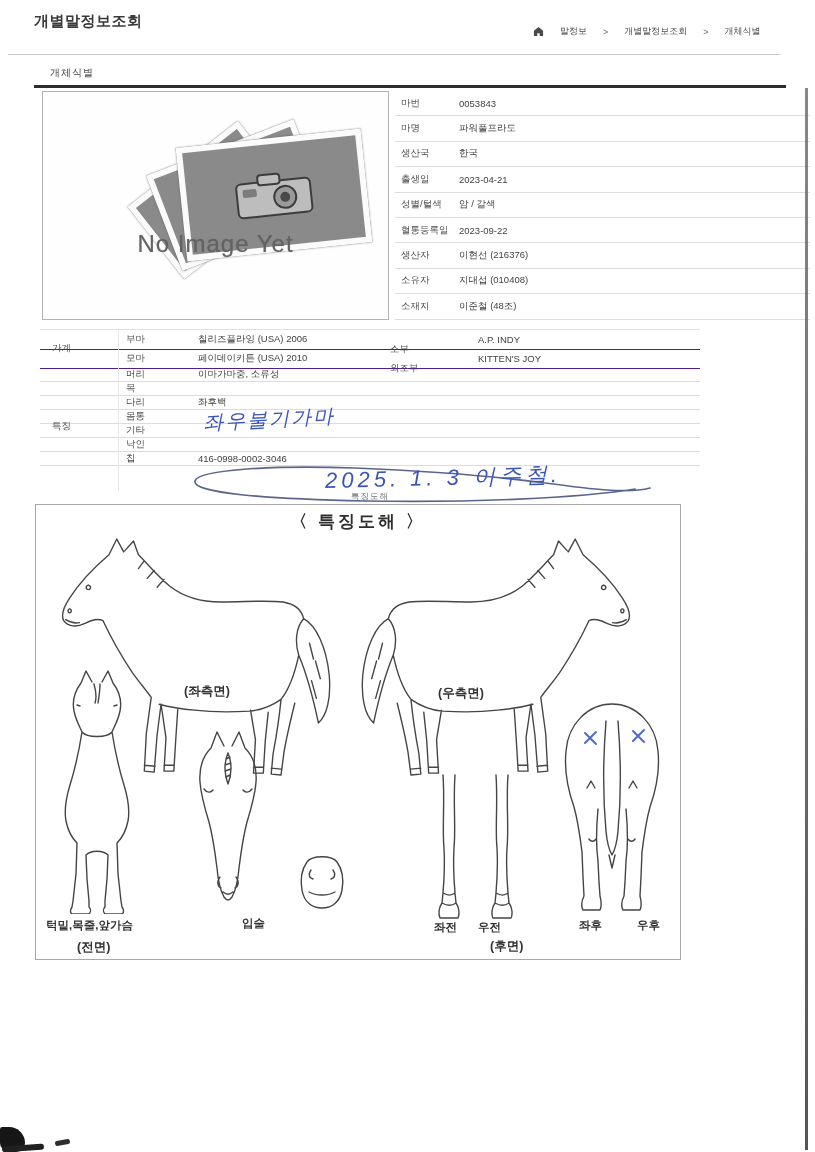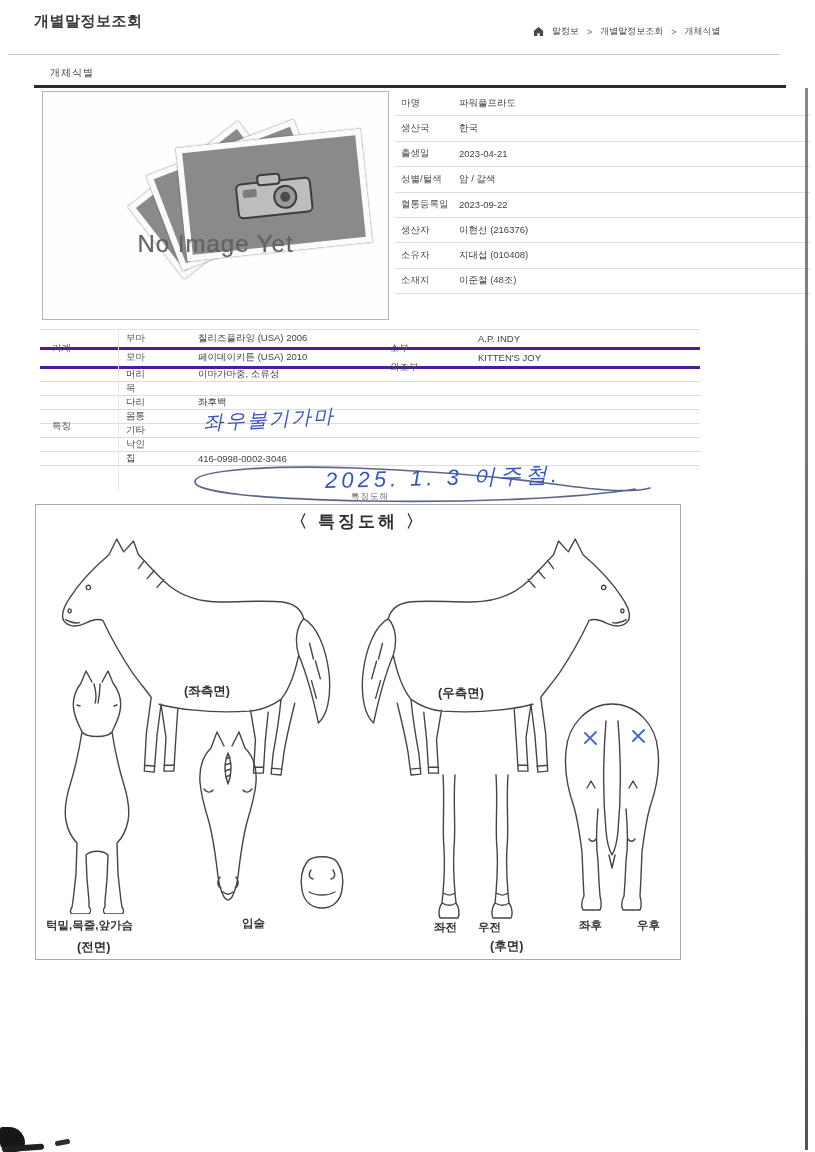--- a/index.html
+++ b/index.html
@@ -1,42 +1,42 @@
 <!DOCTYPE html>
 <html><head>
 <meta charset="utf-8">
 <style>
   * { margin:0; padding:0; box-sizing:border-box; }
   body { background:#e8e8e8; font-family:"Liberation Sans", sans-serif; }
   .page { position:relative; width:815px; height:1152px; background:#ffffff; overflow:hidden;
           color:#3d3d3d; }
   
   .title { position:absolute; left:34px; top:12px; font-size:15px; font-weight:bold; color:#3a3a3a; letter-spacing:0.5px; }
-  .breadcrumb { position:absolute; left:533px; top:25px; font-size:9px; color:#4a4a4a; display:flex; align-items:center; gap:8px; white-space:nowrap; }
+  .breadcrumb { position:absolute; left:533px; top:25px; font-size:9px; color:#4a4a4a; display:flex; align-items:center; gap:16px; white-space:nowrap; }
   .breadcrumb .sep { color:#666; }
   .crumb { cursor:pointer; }
   .hr1 { position:absolute; left:8px; top:54px; width:772px; height:1px; background:#c9c9c9; }
   .tab { position:absolute; left:50px; top:66px; font-size:10px; color:#3f3f3f; letter-spacing:1px; }
   .hr2 { position:absolute; left:34px; top:85px; width:752px; height:3px; background:#2c2c2c; }
 
   
   .imgbox { position:absolute; left:42px; top:91px; width:347px; height:229px; border:1px solid #b4b4b4; background:#fefefe; }
   .photo { position:absolute; background:#8a8a8a; border:6px solid #fbfbfb; box-shadow:0 0 2px rgba(60,60,60,.55); }
   .noimg { position:absolute; left:0; top:138px; width:100%; text-align:center; font-size:24px; font-weight:normal;
            color:#636363; letter-spacing:1px; z-index:3; text-shadow:0 0 1px rgba(60,60,60,.4); }
 
   
   .info { position:absolute; left:395px; top:91px; width:415px; }
   .irow { height:25.4px; border-bottom:1px solid #dedede; display:flex; align-items:center; font-size:9.5px; }
   .ilabel { width:64px; padding-left:6px; color:#4c4c4c; flex:none; }
   .ivalue { color:#424242; }
 
   
   .ptable { position:absolute; left:40px; top:329px; width:660px; border-top:1px solid #e0e0e0; }
-  .prow { height:19.5px; display:flex; align-items:center; border-bottom:3px solid #4c1d95; font-size:9.5px; }
+  .prow { height:19.5px; display:flex; align-items:center; border-bottom:1px solid #4c1d95; font-size:9.5px; }
   .pgroup { position:absolute; left:12px; top:12px; font-size:9.5px; color:#4a4a4a; }
   .prow .c1 { width:80px; padding-left:8px; margin-left:78px; color:#4c4c4c; flex:none; }
   .prow .c2 { width:192px; color:#424242; flex:none; }
   .prow .c3 { width:88px; color:#4c4c4c; flex:none;margin-top:20px; }
   .prow .c4 { color:#424242; }
 
   .ttable { position:absolute; left:40px; top:368px; width:660px; }
   .trow { height:14px; display:flex; align-items:center; border-bottom:1px solid #dcdcdc; font-size:9.5px; }
   .tgroup { position:absolute; left:12px; top:52px; font-size:9.5px; color:#4a4a4a; }
   .trow .c1 { width:80px; padding-left:8px; margin-left:78px; color:#4c4c4c; flex:none; }
@@ -96,20 +96,24 @@
         <rect x="30" y="5" width="22" height="10" rx="3" fill="#bdbdbd" stroke="#3c3c3c" stroke-width="2"></rect>
         <circle cx="56" cy="29" r="11" fill="#9a9a9a" stroke="#3c3c3c" stroke-width="2"></circle>
         <circle cx="56" cy="29" r="5" fill="#4a4a4a"></circle>
         <rect x="14" y="18" width="14" height="8" rx="2" fill="#7c7c7c"></rect>
       </svg>
     </div>
     <div class="noimg">No Image Yet</div>
   </div>
 
   <div class="info">
+    <div class="irow">
+        <span class="ilabel">마번</span>
+        <span class="ivalue">0053843</span>
+      </div>
     <div class="irow">
         <span class="ilabel">마명</span>
         <span class="ivalue">파워풀프라도</span>
       </div>
     <div class="irow">
         <span class="ilabel">생산국</span>
         <span class="ivalue">한국</span>
       </div>
     <div class="irow">
         <span class="ilabel">출생일</span>

